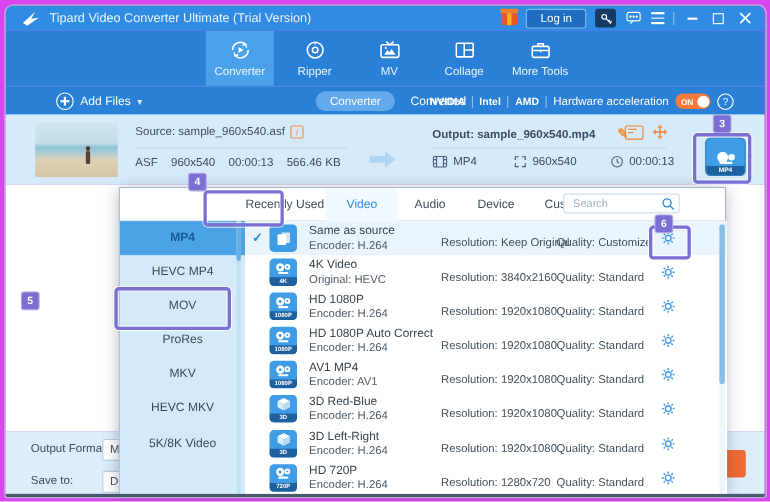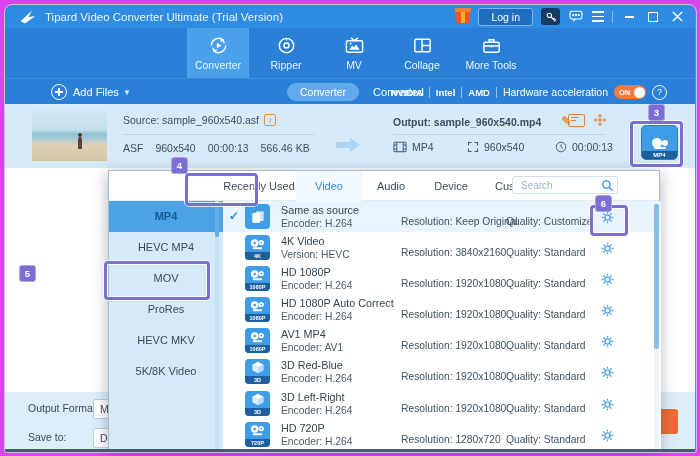--- a/index.html
+++ b/index.html
@@ -349,20 +349,23 @@
         <div class="side-item">
     <span>HEVC MP4</span>
   </div>
         <div class="side-item">
     <span>MOV</span>
   </div>
         <div class="side-item">
     <span>ProRes</span>
   </div>
         <div class="side-item">
+    <span>MKV</span>
+  </div>
+        <div class="side-item">
     <span>HEVC MKV</span>
   </div>
         <div class="side-item">
     <span>5K/8K Video</span>
   </div>
       </div>
     <div class="side-track"></div>
     <div class="side-thumb"></div>
     <div class="plist">
         <div class="prow sel">
@@ -401,21 +404,21 @@
           <circle cx="12" cy="4.5" r="2.8" fill="#fff"></circle>
                 <circle cx="12" cy="4.5" r="1" fill="#3f9ce6"></circle>
           <rect x="3" y="9.5" width="10" height="2" rx="1" fill="#fff"></rect>
         </svg>
 
       </span>
       <span class="pband">4K</span>
     </span>
     <span class="ptext">
       <span class="ptitle">4K Video</span>
-      <span class="psub">Version: HEVC</span>
+      <span class="psub">Original: HEVC</span>
     </span>
     <span class="pres">Resolution: 3840x2160</span>
     <span class="pqual">Quality: Standard</span>
     <span class="pgear">
       <svg width="13" height="13" viewBox="0 0 20 20" fill="none" stroke="#4a9ce8" stroke-width="2">
         <circle cx="10" cy="10" r="4"></circle>
         <path d="M10 1v3M10 16v3M1 10h3M16 10h3M3.6 3.6l2.1 2.1M14.3 14.3l2.1 2.1M16.4 3.6l-2.1 2.1M5.7 14.3l-2.1 2.1"></path>
       </svg>
     </span>
   </div>

